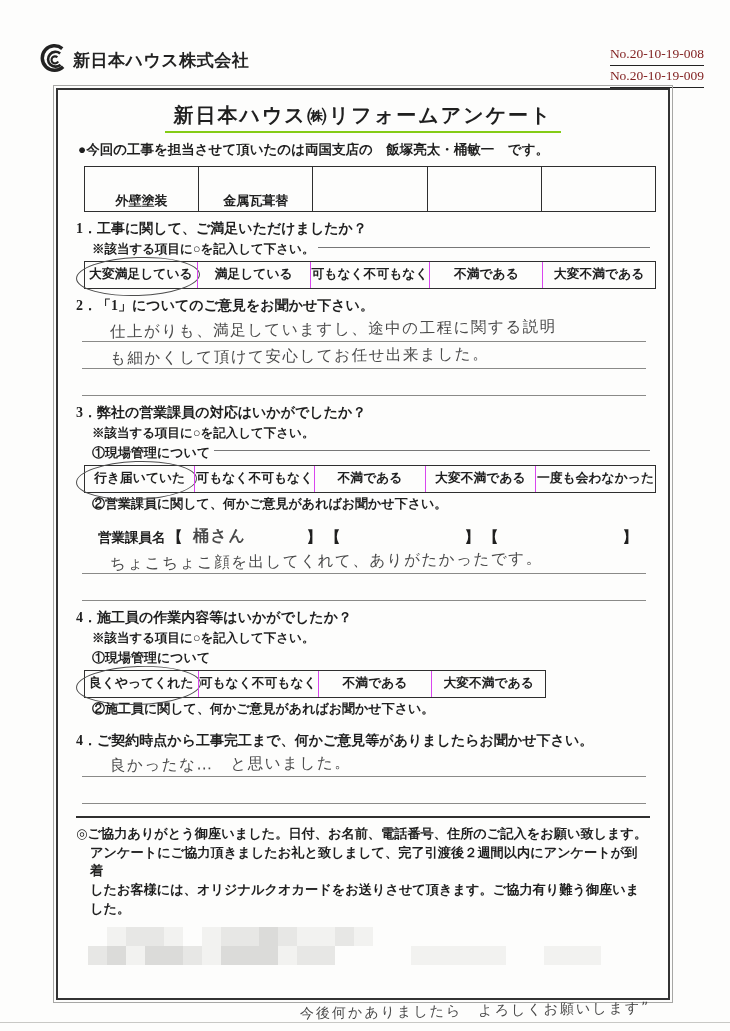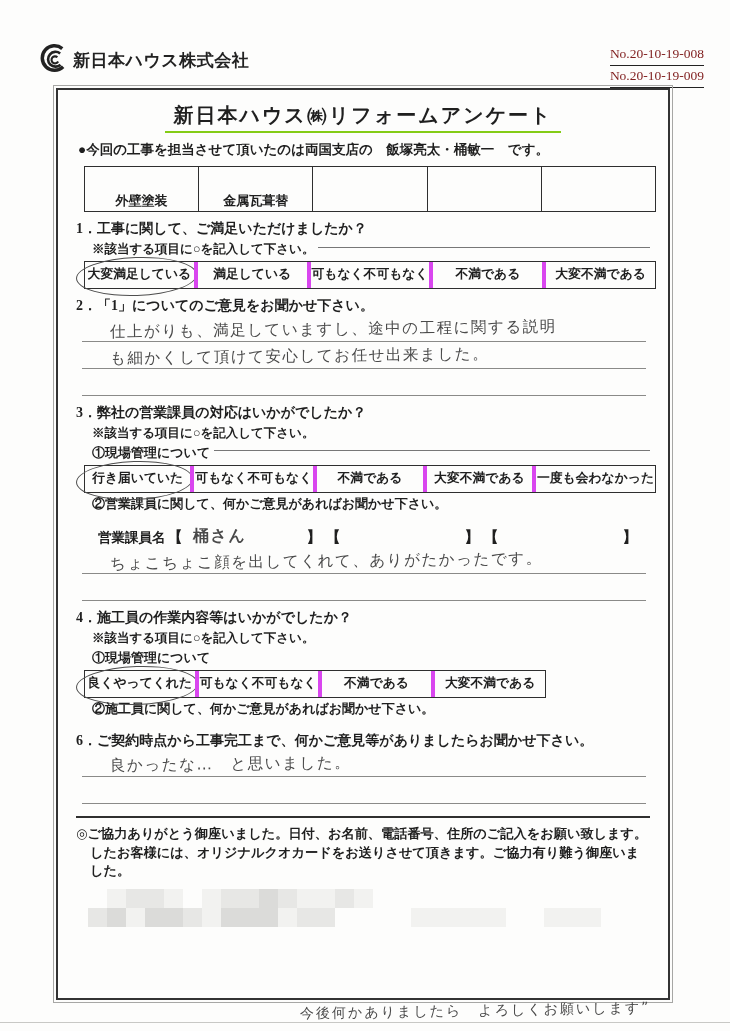--- a/index.html
+++ b/index.html
@@ -31,21 +31,21 @@
     font-size:13px;font-weight:600;padding-bottom:1px;}
   .worktype .wcell:first-child{border-left:none;}
   
   .q{margin:8px 0 0 0;font-size:14px;font-weight:bold;}
   .note{margin:3px 0 0 16px;font-size:12.5px;font-weight:600;}
   .subq{margin:2px 0 0 16px;font-size:13px;font-weight:bold;}
   .struck{display:flex;align-items:center;}
   .struck::after{content:"";flex:1;border-bottom:1px solid #777;margin:0 0 5px 4px;}
   .opts{display:flex;width:570px;margin:3px 0 0 8px;border:1.5px solid #2f2f2f;position:relative;background:#fdfdfc;}
   .opts.narrow{width:460px;}
-  .opts .cell{flex:1;border-left:4px solid #d946ef;text-align:center;font-size:12.8px;font-weight:600;
+  .opts .cell{flex:1;border-left:1px solid #d946ef;text-align:center;font-size:12.8px;font-weight:600;
     padding:4px 1px 5px;position:relative;white-space:nowrap;}
   .opts .cell:first-child{border-left:none;}
   .cell.circled::after{content:"";position:absolute;left:-9px;right:-3px;top:-5px;bottom:-8px;
     border:1.6px solid #4e4e4e;border-radius:50%;transform:rotate(-2deg);pointer-events:none;}
   
   .hand{font-family:"DejaVu Sans",sans-serif;color:#4a4a4a;display:inline-block;
     letter-spacing:1.5px;transform:rotate(-.7deg);}
   .ansline{height:26px;margin:0 4px 0 6px;border-bottom:1.2px solid #8a8a88;position:relative;}
   .ansline .hand{position:absolute;left:28px;bottom:1px;font-size:15.5px;white-space:nowrap;}
   .namerow{margin:4px 0 0 22px;font-size:13.5px;font-weight:bold;display:flex;align-items:flex-end;}
@@ -162,30 +162,31 @@
     <p class="note">※該当する項目に○を記入して下さい。</p>
     <p class="subq">①現場管理について</p>
     <div class="opts narrow">
         <div class="cell circled">良くやってくれた</div>
         <div class="cell">可もなく不可もなく</div>
         <div class="cell">不満である</div>
         <div class="cell">大変不満である</div>
       </div>
     <p class="subq">②施工員に関して、何かご意見があればお聞かせ下さい。</p>
 
-    <p class="q" style="margin-top:14px;">6．ご契約時点から工事完工まで、何かご意見等がありましたらお聞かせ下さい。</p>
+    <p class="q" style="margin-top:14px;">4．ご契約時点から工事完工まで、何かご意見等がありましたらお聞かせ下さい。</p>
     <div>
         <div class="ansline">
           <span class="hand">良かったな…　と思いました。</span>
         </div>
         <div class="ansline"></div>
       </div>
 
     <div class="footer">
       <div class="fline">◎ご協力ありがとう御座いました。日付、お名前、電話番号、住所のご記入をお願い致します。</div>
+      <div class="fline ind">アンケートにご協力頂きましたお礼と致しまして、完了引渡後２週間以内にアンケートが到着</div>
       <div class="fline ind">したお客様には、オリジナルクオカードをお送りさせて頂きます。ご協力有り難う御座いました。</div>
       <div class="mosaic">
           <div class="mrow"><span class="mcell" style="background: transparent;"></span><span class="mcell" style="background: rgb(242, 242, 240);"></span><span class="mcell" style="background: rgb(231, 231, 229);"></span><span class="mcell" style="background: rgb(231, 231, 229);"></span><span class="mcell" style="background: rgb(242, 242, 240);"></span><span class="mcell" style="background: transparent;"></span><span class="mcell" style="background: rgb(242, 242, 240);"></span><span class="mcell" style="background: rgb(231, 231, 229);"></span><span class="mcell" style="background: rgb(231, 231, 229);"></span><span class="mcell" style="background: rgb(219, 219, 217);"></span><span class="mcell" style="background: rgb(231, 231, 229);"></span><span class="mcell" style="background: rgb(242, 242, 240);"></span><span class="mcell" style="background: rgb(242, 242, 240);"></span><span class="mcell" style="background: rgb(231, 231, 229);"></span><span class="mcell" style="background: rgb(242, 242, 240);"></span><span class="mcell" style="background: transparent;"></span><span class="mcell" style="background: transparent;"></span><span class="mcell" style="background: transparent;"></span><span class="mcell" style="background: transparent;"></span><span class="mcell" style="background: transparent;"></span><span class="mcell" style="background: transparent;"></span><span class="mcell" style="background: transparent;"></span><span class="mcell" style="background: transparent;"></span><span class="mcell" style="background: transparent;"></span><span class="mcell" style="background: transparent;"></span><span class="mcell" style="background: transparent;"></span><span class="mcell" style="background: transparent;"></span><span class="mcell" style="background: transparent;"></span><span class="mcell" style="background: transparent;"></span></div>
           <div class="mrow"><span class="mcell" style="background: rgb(231, 231, 229);"></span><span class="mcell" style="background: rgb(219, 219, 217);"></span><span class="mcell" style="background: rgb(242, 242, 240);"></span><span class="mcell" style="background: rgb(219, 219, 217);"></span><span class="mcell" style="background: rgb(219, 219, 217);"></span><span class="mcell" style="background: rgb(231, 231, 229);"></span><span class="mcell" style="background: rgb(242, 242, 240);"></span><span class="mcell" style="background: rgb(219, 219, 217);"></span><span class="mcell" style="background: rgb(219, 219, 217);"></span><span class="mcell" style="background: rgb(219, 219, 217);"></span><span class="mcell" style="background: rgb(242, 242, 240);"></span><span class="mcell" style="background: rgb(231, 231, 229);"></span><span class="mcell" style="background: rgb(231, 231, 229);"></span><span class="mcell" style="background: transparent;"></span><span class="mcell" style="background: transparent;"></span><span class="mcell" style="background: transparent;"></span><span class="mcell" style="background: transparent;"></span><span class="mcell" style="background: rgb(242, 242, 240);"></span><span class="mcell" style="background: rgb(242, 242, 240);"></span><span class="mcell" style="background: rgb(242, 242, 240);"></span><span class="mcell" style="background: rgb(242, 242, 240);"></span><span class="mcell" style="background: rgb(242, 242, 240);"></span><span class="mcell" style="background: transparent;"></span><span class="mcell" style="background: transparent;"></span><span class="mcell" style="background: rgb(242, 242, 240);"></span><span class="mcell" style="background: rgb(242, 242, 240);"></span><span class="mcell" style="background: rgb(242, 242, 240);"></span><span class="mcell" style="background: transparent;"></span><span class="mcell" style="background: transparent;"></span></div>
         </div>
     </div>
 
   </div>
 
   <div class="bottom-note">

